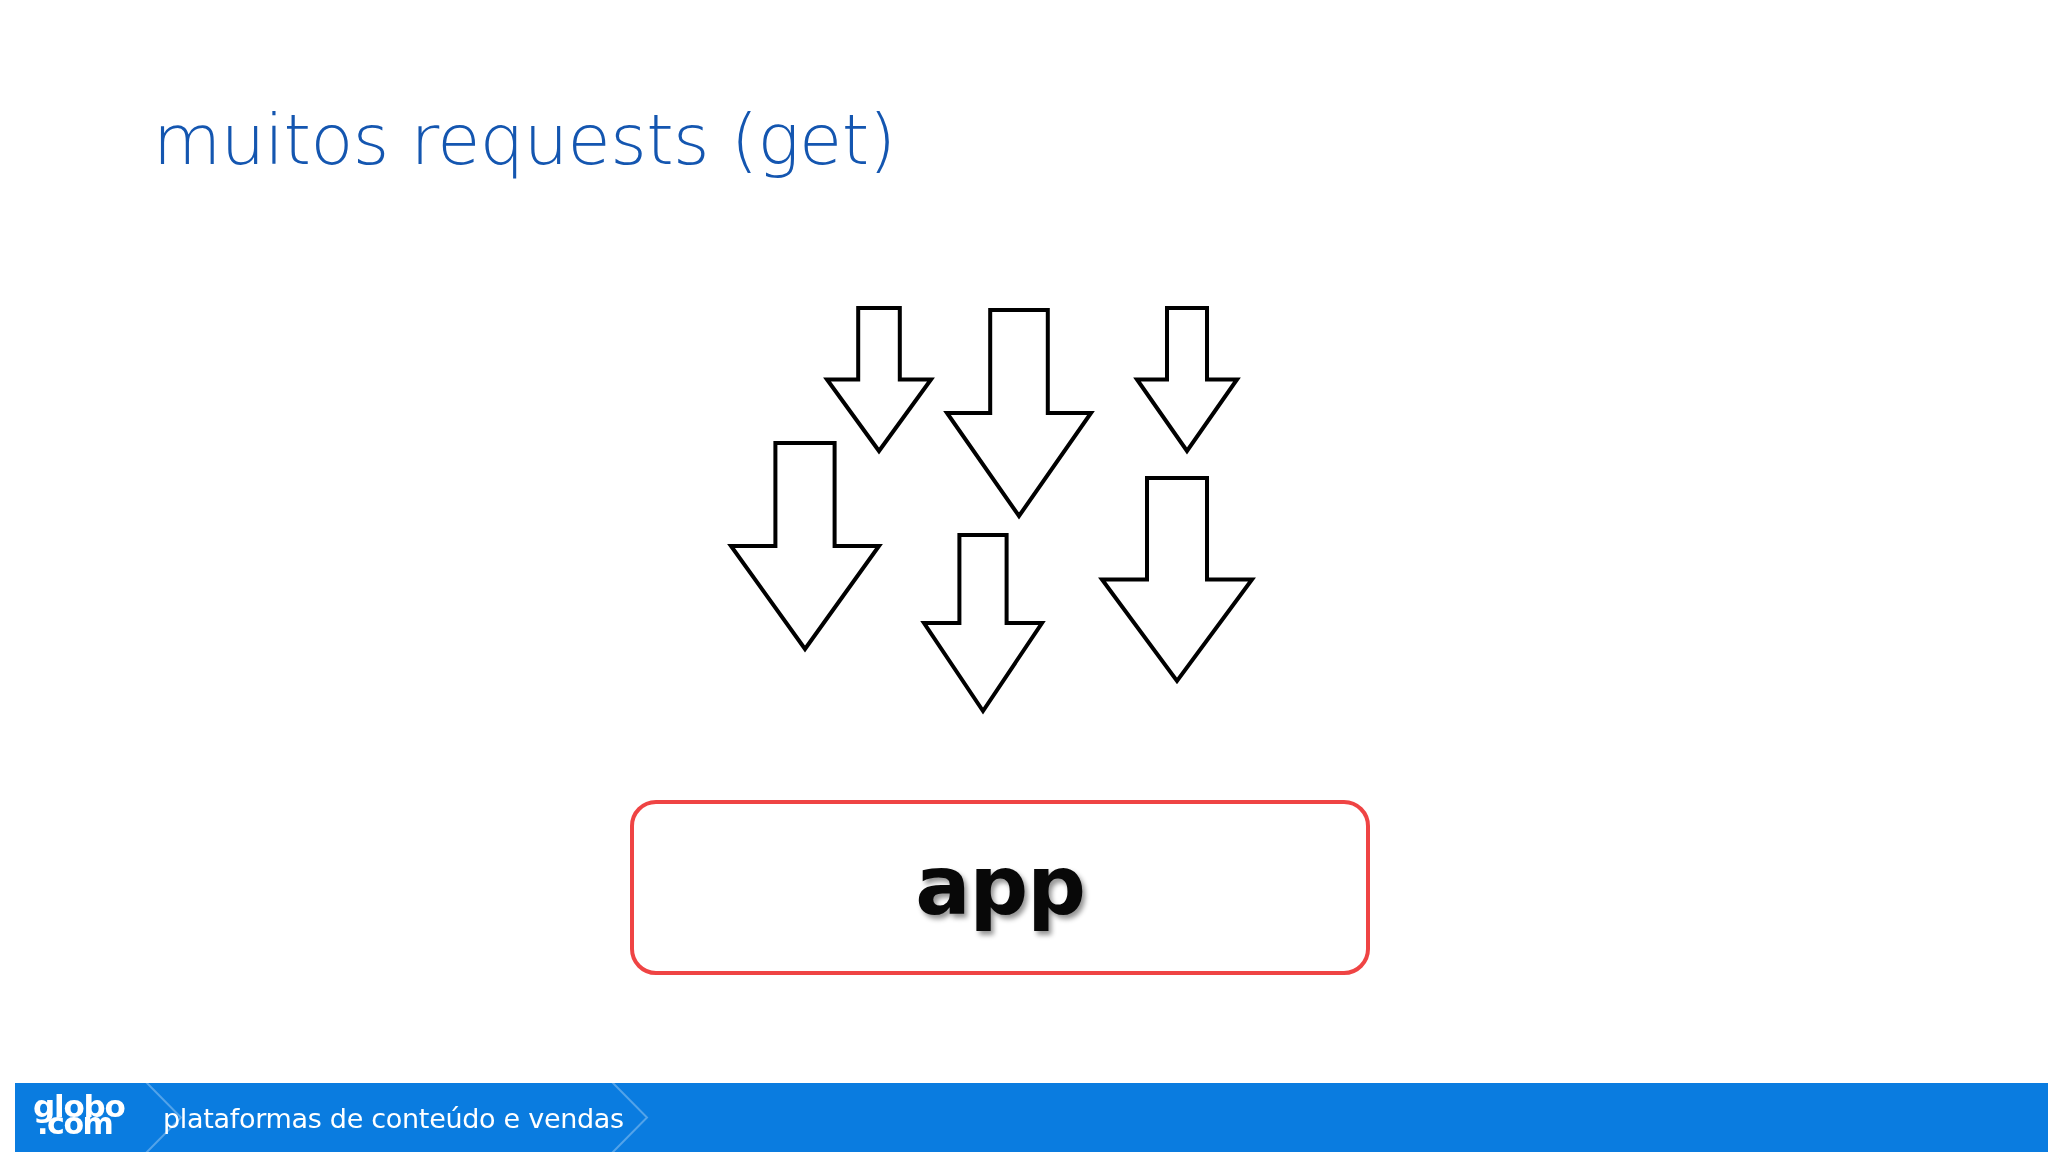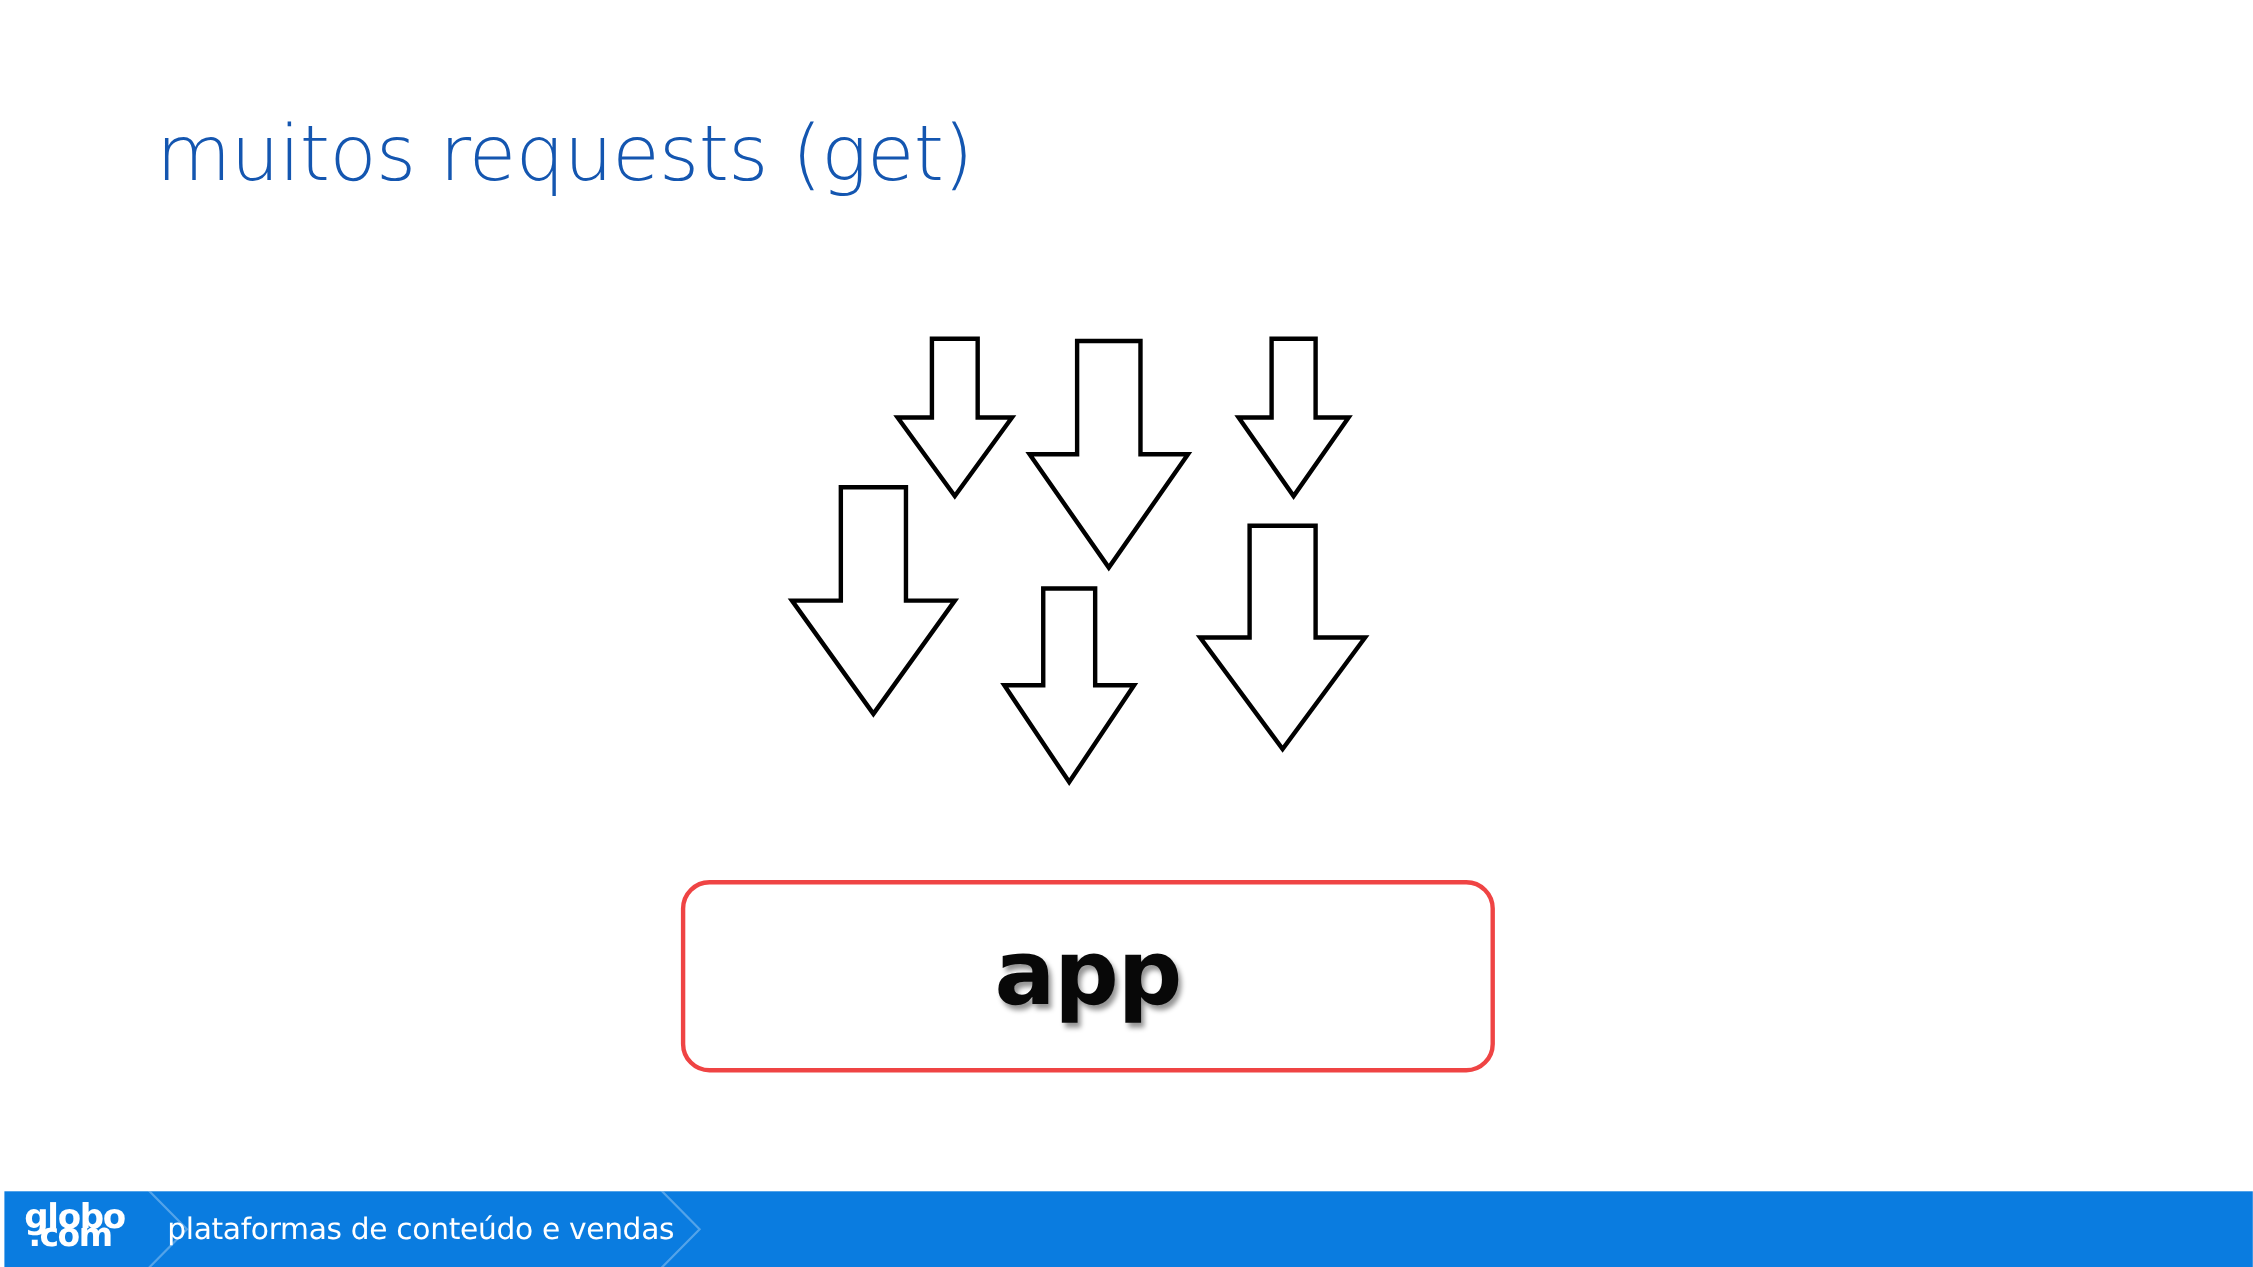--- a/index.html
+++ b/index.html
@@ -6,21 +6,21 @@
   html, body { width:2048px; height:1152px; }
   body {
     background:#ffffff;
     font-family:"Liberation Sans", sans-serif;
     overflow:hidden;
     position:relative;
   }
 
   #slide {
     position:absolute;
-    left:4px; top:0;
+    left:15px; top:0;
     width:1652px; height:1152px;
     background:#ffffff;
   }
 
   
   #slide-title {
     position:absolute;
     left:138px;
     top:104px;
     font-family:"DejaVu Sans", sans-serif;

